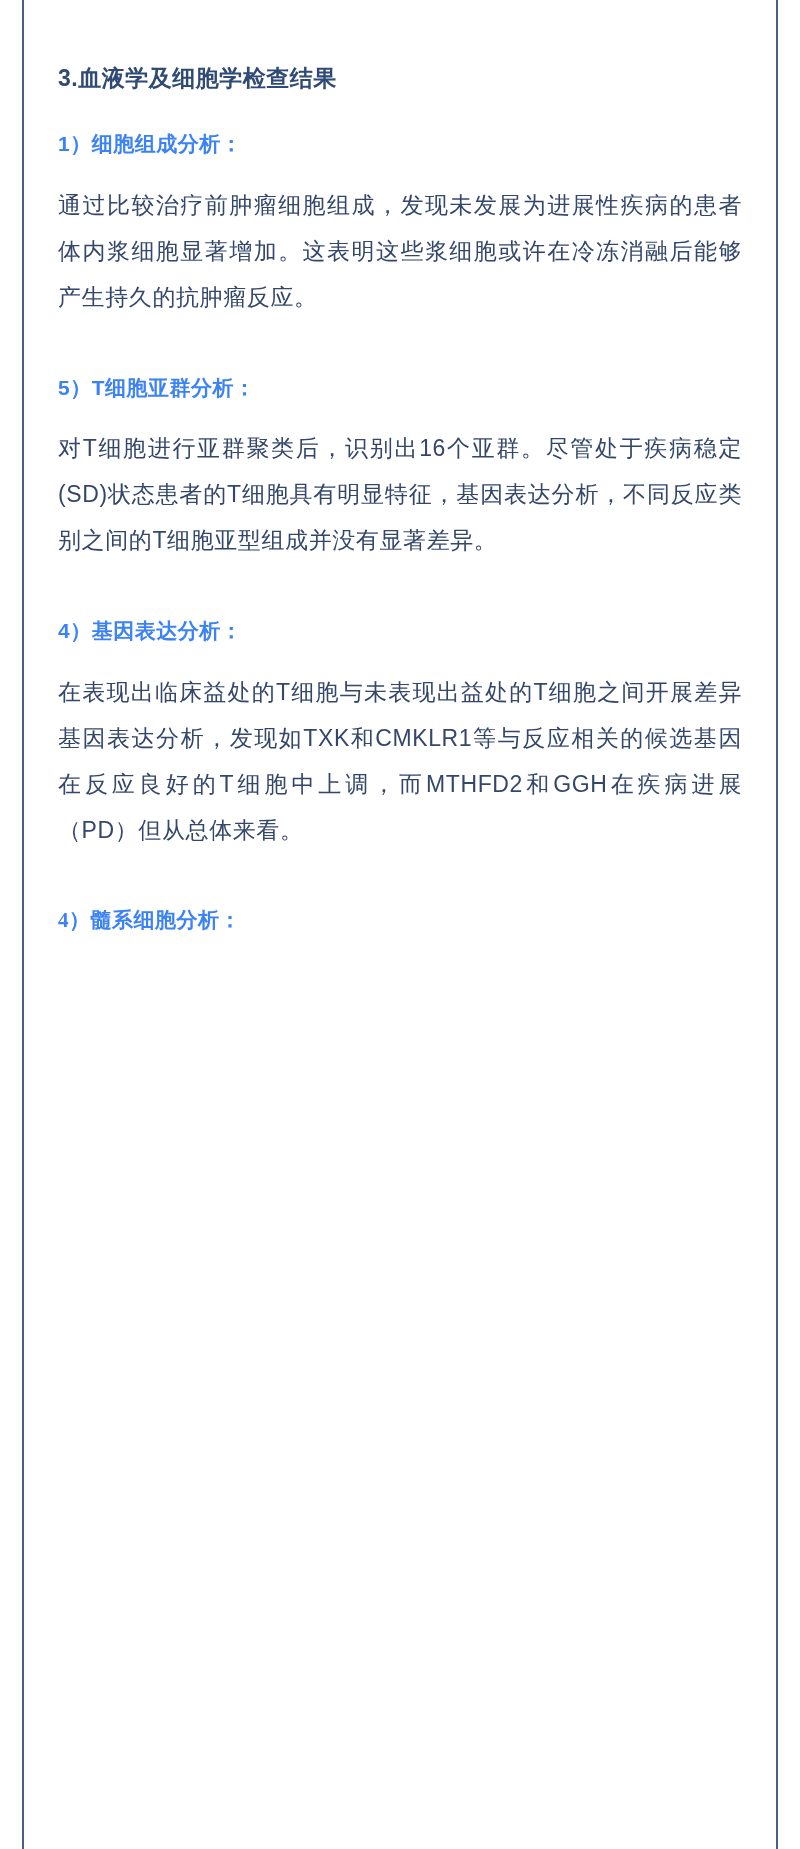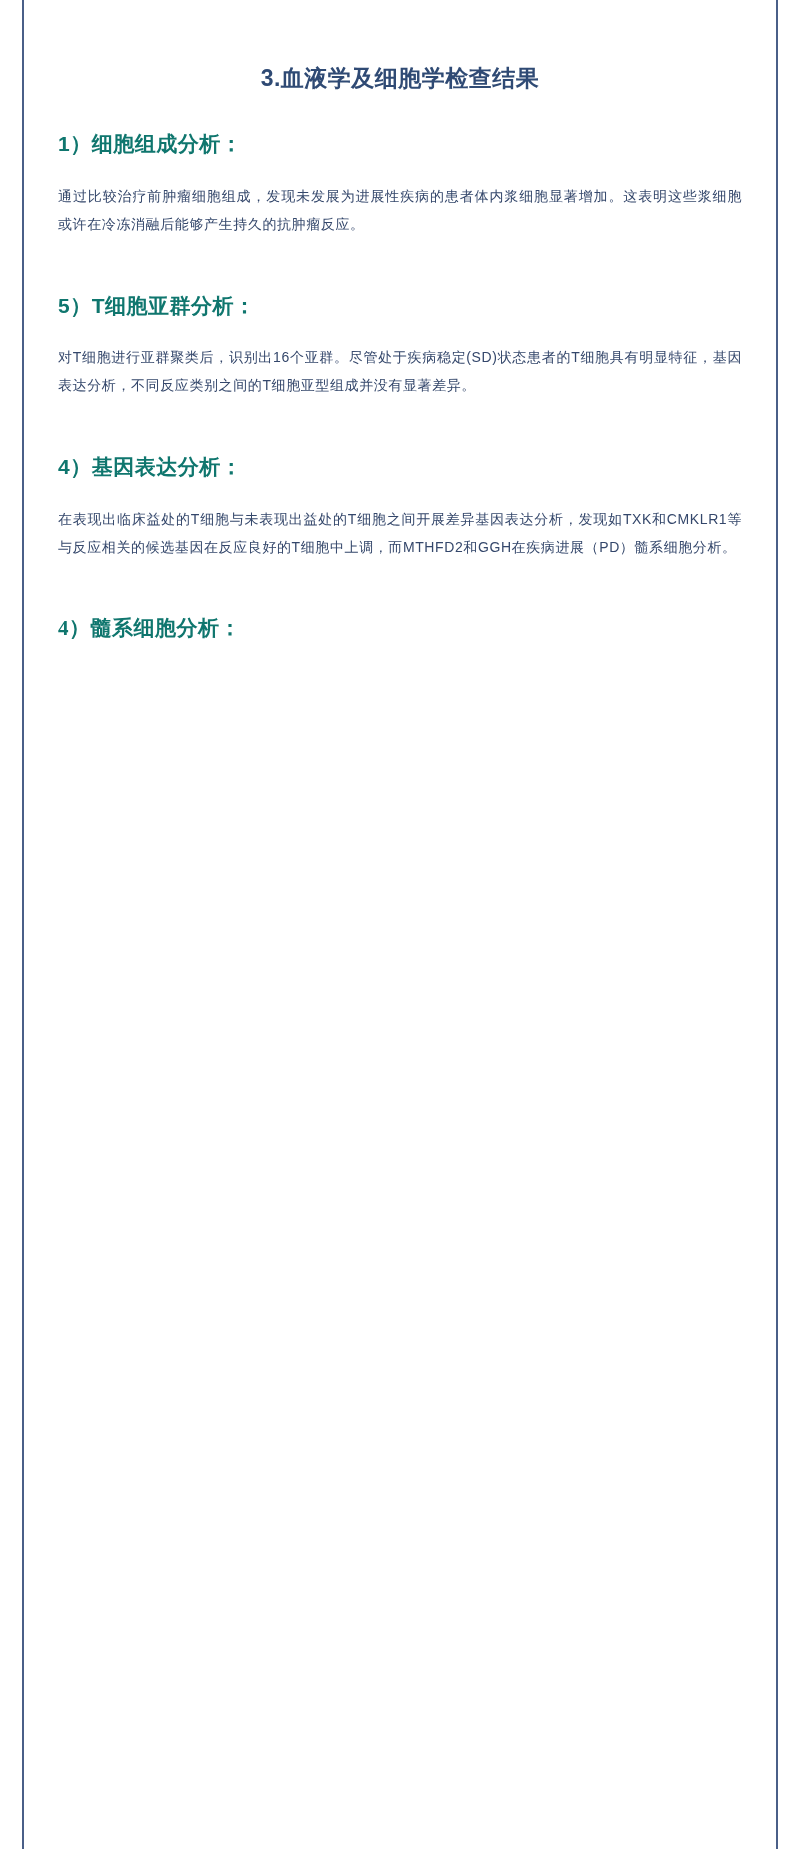--- a/index.html
+++ b/index.html
@@ -35,42 +35,41 @@
     padding: 62px 58px 40px 58px;
   }
 
   .section-heading {
     font-size: 23px;
     font-weight: bold;
     color: #2f4a74;
     letter-spacing: 0.5px;
     margin: 0 0 34px 0;
     line-height: 1.4;
-    text-align: center;
   }
 
   .block {
     margin-bottom: 52px;
   }
   .block:last-child {
     margin-bottom: 0;
     font-family: Liberation Serif, serif;
   }
 
   .block-title {
     font-size: 21px;
     font-weight: bold;
-    color: #0f766e;
+    color: #3b82f6;
     letter-spacing: 0.5px;
     margin: 0 0 22px 0;
     line-height: 1.5;
   }
 
   .block-body {
-    font-size: 14px;
+    font-size: 23px;
     font-weight: normal;
     color: #34476b;
     line-height: 2.0;
     letter-spacing: 0.6px;
     margin: 0;
     text-align: justify;
     text-justify: inter-ideograph;
   }
 </style>
 </head>
@@ -90,21 +89,21 @@
       <p class="block-body">通过比较治疗前肿瘤细胞组成，发现未发展为进展性疾病的患者体内浆细胞显著增加。这表明这些浆细胞或许在冷冻消融后能够产生持久的抗肿瘤反应。</p>
     </div>
 
     <div class="block">
       <h3 class="block-title">5）T细胞亚群分析：</h3>
       <p class="block-body">对T细胞进行亚群聚类后，识别出16个亚群。尽管处于疾病稳定(SD)状态患者的T细胞具有明显特征，基因表达分析，不同反应类别之间的T细胞亚型组成并没有显著差异。</p>
     </div>
 
     <div class="block">
       <h3 class="block-title">4）基因表达分析：</h3>
-      <p class="block-body">在表现出临床益处的T细胞与未表现出益处的T细胞之间开展差异基因表达分析，发现如TXK和CMKLR1等与反应相关的候选基因在反应良好的T细胞中上调，而MTHFD2和GGH在疾病进展（PD）髓系细胞分析。</p>
+      <p class="block-body">在表现出临床益处的T细胞与未表现出益处的T细胞之间开展差异基因表达分析，发现如TXK和CMKLR1等与反应相关的候选基因在反应良好的T细胞中上调，而MTHFD2和GGH在疾病进展（PD）但从总体来看。</p>
     </div>
 
     <div class="block">
       <h3 class="block-title">4）髓系细胞分析：</h3>
     </div>
 
   </div>
 </div>
 
 </body></html>

